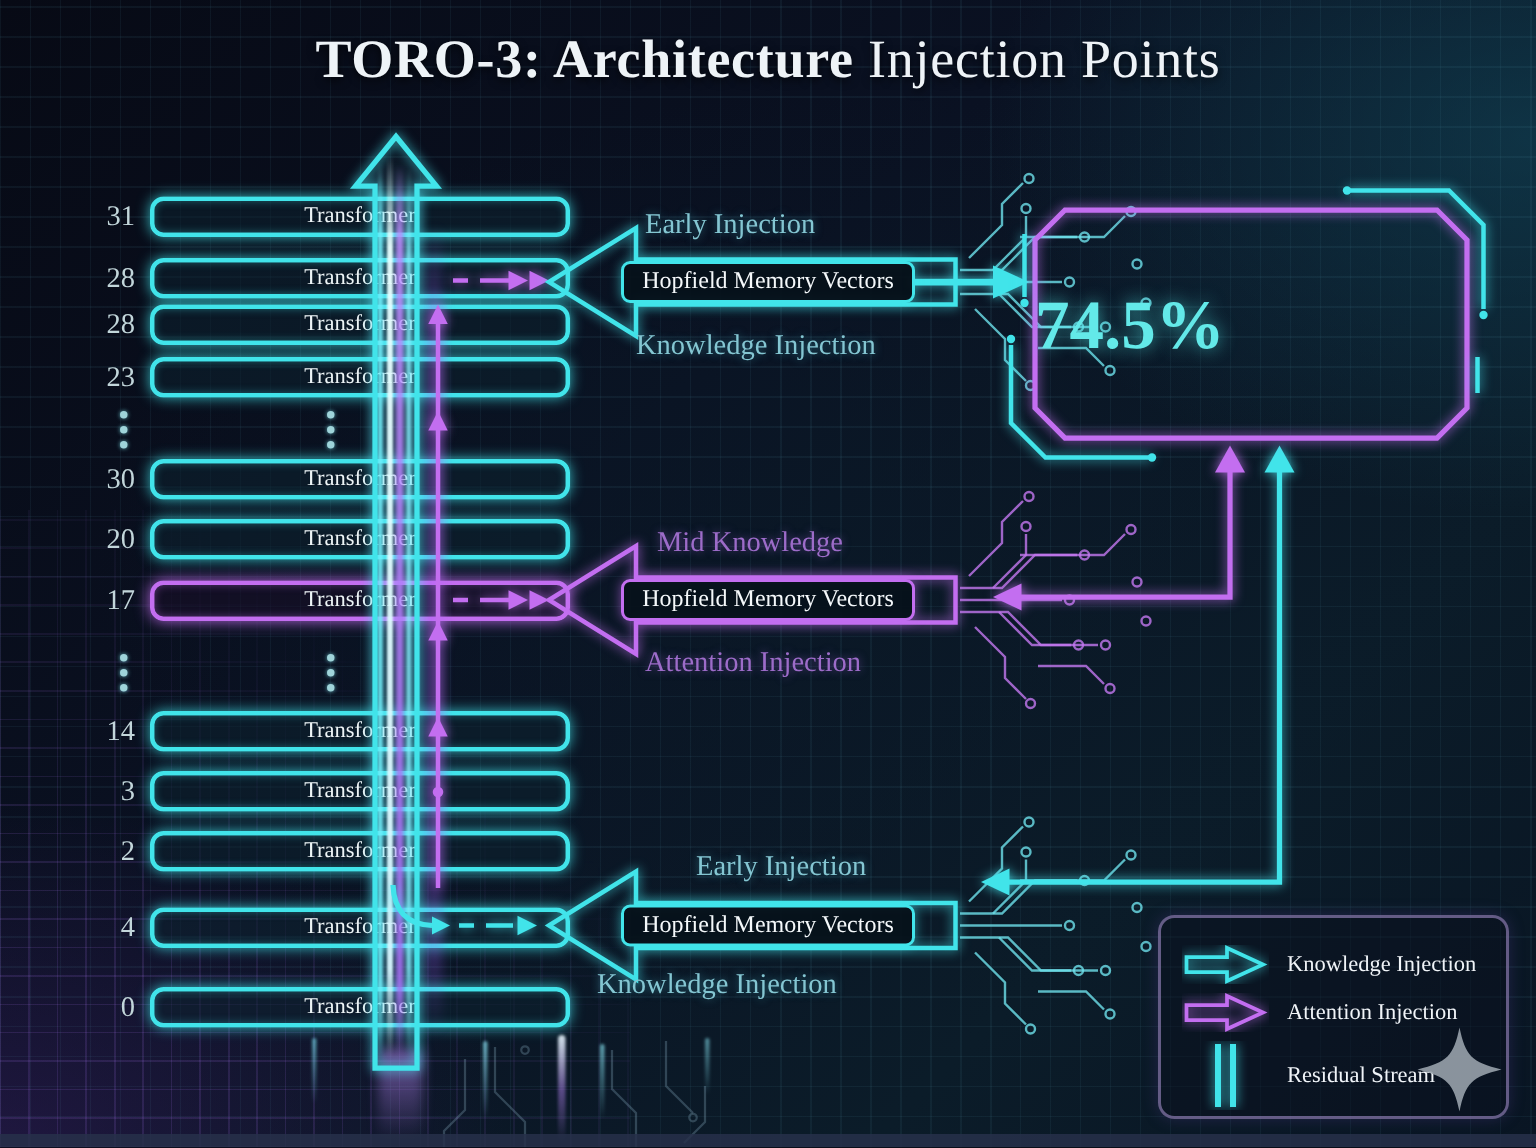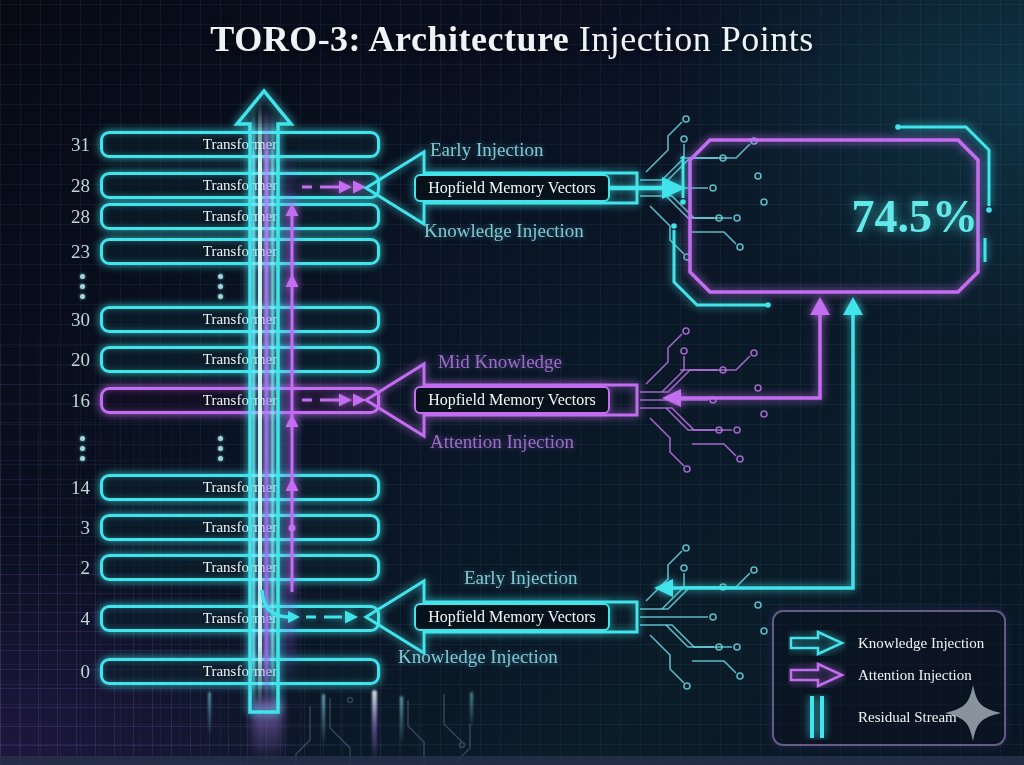--- a/index.html
+++ b/index.html
@@ -61,21 +61,21 @@
   .t-c{color:var(--cyan-text);text-shadow:0 0 6px rgba(80,200,220,.5);}
   .t-p{color:var(--purple-text);text-shadow:0 0 6px rgba(170,110,230,.5);}
   .hopfield{position:absolute;width:196px;height:28px;box-sizing:border-box;border-radius:6px;
     background:rgba(6,17,26,.92);display:flex;align-items:center;justify-content:center;}
   .hopfield.b-c{border:2px solid var(--cyan);box-shadow:0 0 8px rgba(65,228,234,.6);}
   .hopfield.b-p{border:2px solid var(--purple);box-shadow:0 0 8px rgba(195,110,240,.6);}
   .hopfield span{color:#f4f8fa;font-size:16px;white-space:nowrap;}
 
   
   .callout-text{position:absolute;left:690px;top:146px;width:288px;height:142px;
-    display:flex;flex-direction:column;align-items:flex-end;justify-content:center;text-align:center;}
+    display:flex;flex-direction:column;align-items:flex-start;justify-content:center;text-align:center;}
   .callout-value{color:#63e9e9;font-size:46px;font-weight:bold;line-height:1.0;
     text-shadow:0 0 12px rgba(80,235,235,.7);}
   .callout-line{color:#e9f1f5;font-size:25px;line-height:1.28;}
 
   
   .legend{position:absolute;left:772px;top:610px;width:234px;height:136px;box-sizing:border-box;
     border:2px solid rgba(160,140,200,.6);border-radius:11px;background:rgba(10,16,30,.5);
     box-shadow:0 0 10px rgba(80,60,140,.35);}
   .legend-item{position:absolute;left:14px;display:flex;align-items:center;}
   .legend-label{color:#f0f4f8;font-size:15px;margin-left:12px;white-space:nowrap;}
@@ -130,21 +130,21 @@
         <span>Transformer</span>
       </div>
   </div>
   <div class="row" style="top:346px">
     <span class="lnum">20</span>
     <div class="lbox">
         <span>Transformer</span>
       </div>
   </div>
   <div class="row hl" style="top:387px">
-    <span class="lnum">16</span>
+    <span class="lnum">17</span>
     <div class="lbox">
         <span>Transformer</span>
       </div>
   </div>
   <div class="dots" style="left:80px;top:436px">
       <i></i>
       <i></i>
       <i></i>
     </div>
   <div class="dots" style="left:218px;top:436px">

